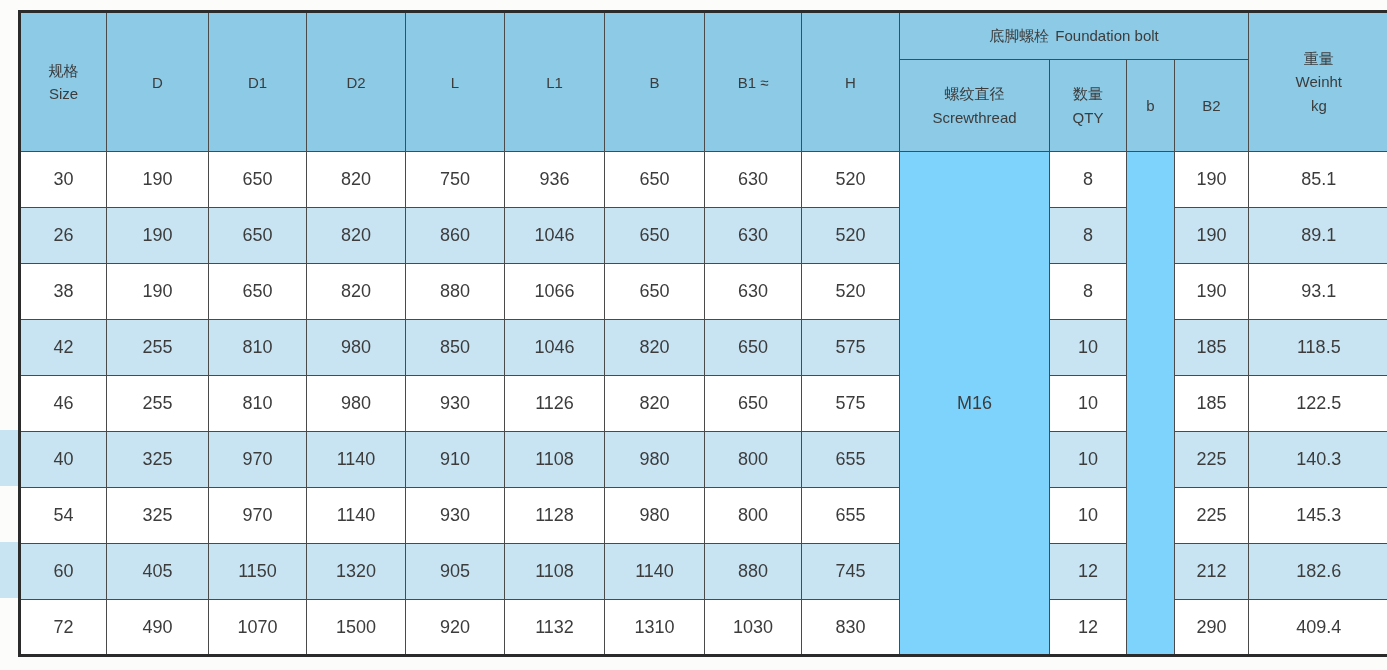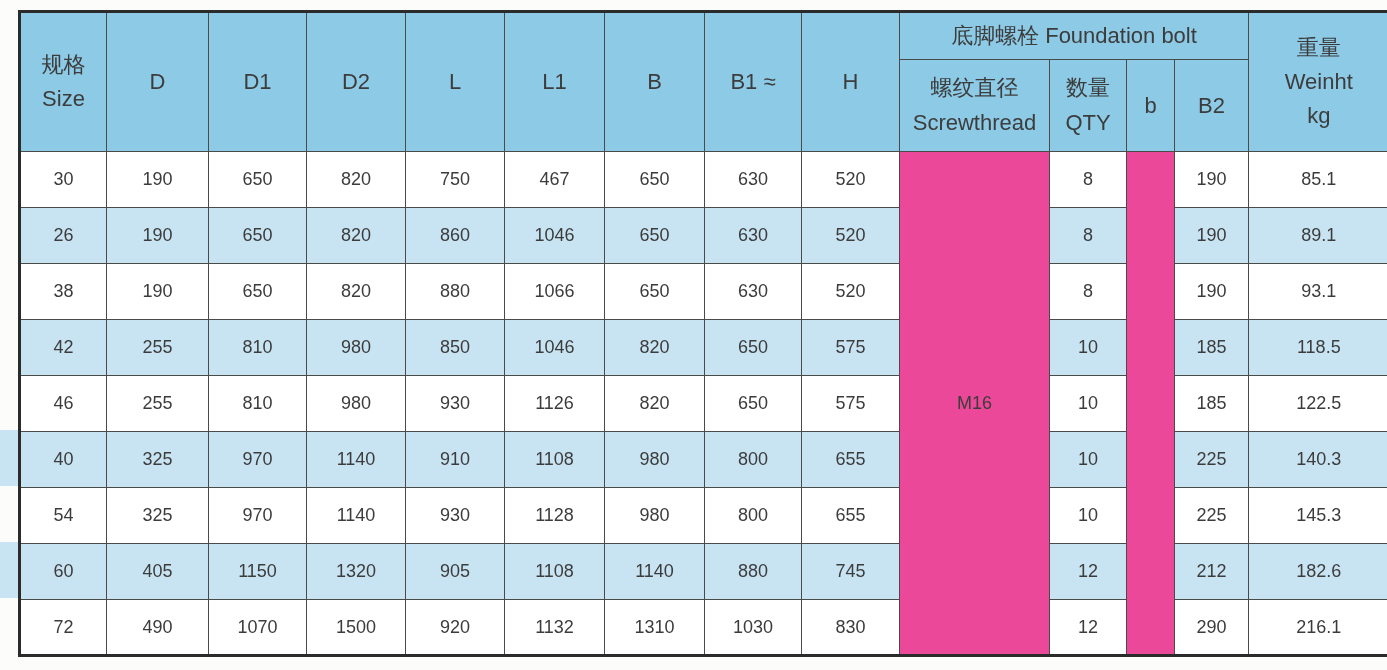--- a/index.html
+++ b/index.html
@@ -30,28 +30,28 @@
     border-right: none;
     color: var(--text);
   }
   th, td {
     border: 1.5px solid var(--border);
     text-align: center; vertical-align: middle;
     padding: 0; overflow: hidden;
   }
   th {
     background: var(--header-blue);
-    font-weight: normal; font-size: 22px;
+    font-weight: normal; font-size: 15px;
   }
   td { background: #ffffff; font-size: 18px; }
   thead tr.h1 { height: 48px; }
   thead tr.h2 { height: 92px; }
   tbody tr { height: 56px; }
   tbody tr.shaded td { background: var(--stripe-blue); }
-  tbody td.merged { background: #ec4899; }
+  tbody td.merged { background: #7dd3fc; }
   th .line { display: block; line-height: 1.55; }
   th.group span { padding: 0 3px; }
   .edge { border-right: none !important; text-align: center; }
 </style>
 </head>
 <body style="--header-blue: #8ccae6; --stripe-blue: #c8e4f3; --border: #4a4a4a; --text: #3c3c3c;">
 
 <div class="page">
 
   <div class="artifact strip1"></div>
@@ -110,21 +110,21 @@
         <th>B2</th>
       </tr>
     </thead>
     <tbody>
         <tr>
           <td>30</td>
           <td>190</td>
           <td>650</td>
           <td>820</td>
           <td>750</td>
-          <td>467</td>
+          <td>936</td>
           <td>650</td>
           <td>630</td>
           <td>520</td>
           <td class="merged" rowspan="9">M16</td>
           <td>8</td>
           <td class="merged" rowspan="9"></td>
           <td>190</td>
           <td class="edge">85.1</td>
         </tr>
         <tr class="shaded">
@@ -230,18 +230,18 @@
           <td>490</td>
           <td>1070</td>
           <td>1500</td>
           <td>920</td>
           <td>1132</td>
           <td>1310</td>
           <td>1030</td>
           <td>830</td>
           <td>12</td>
           <td>290</td>
-          <td class="edge">216.1</td>
+          <td class="edge">409.4</td>
         </tr>
       </tbody>
   </table>
 
 </div>
 
 </body></html>

